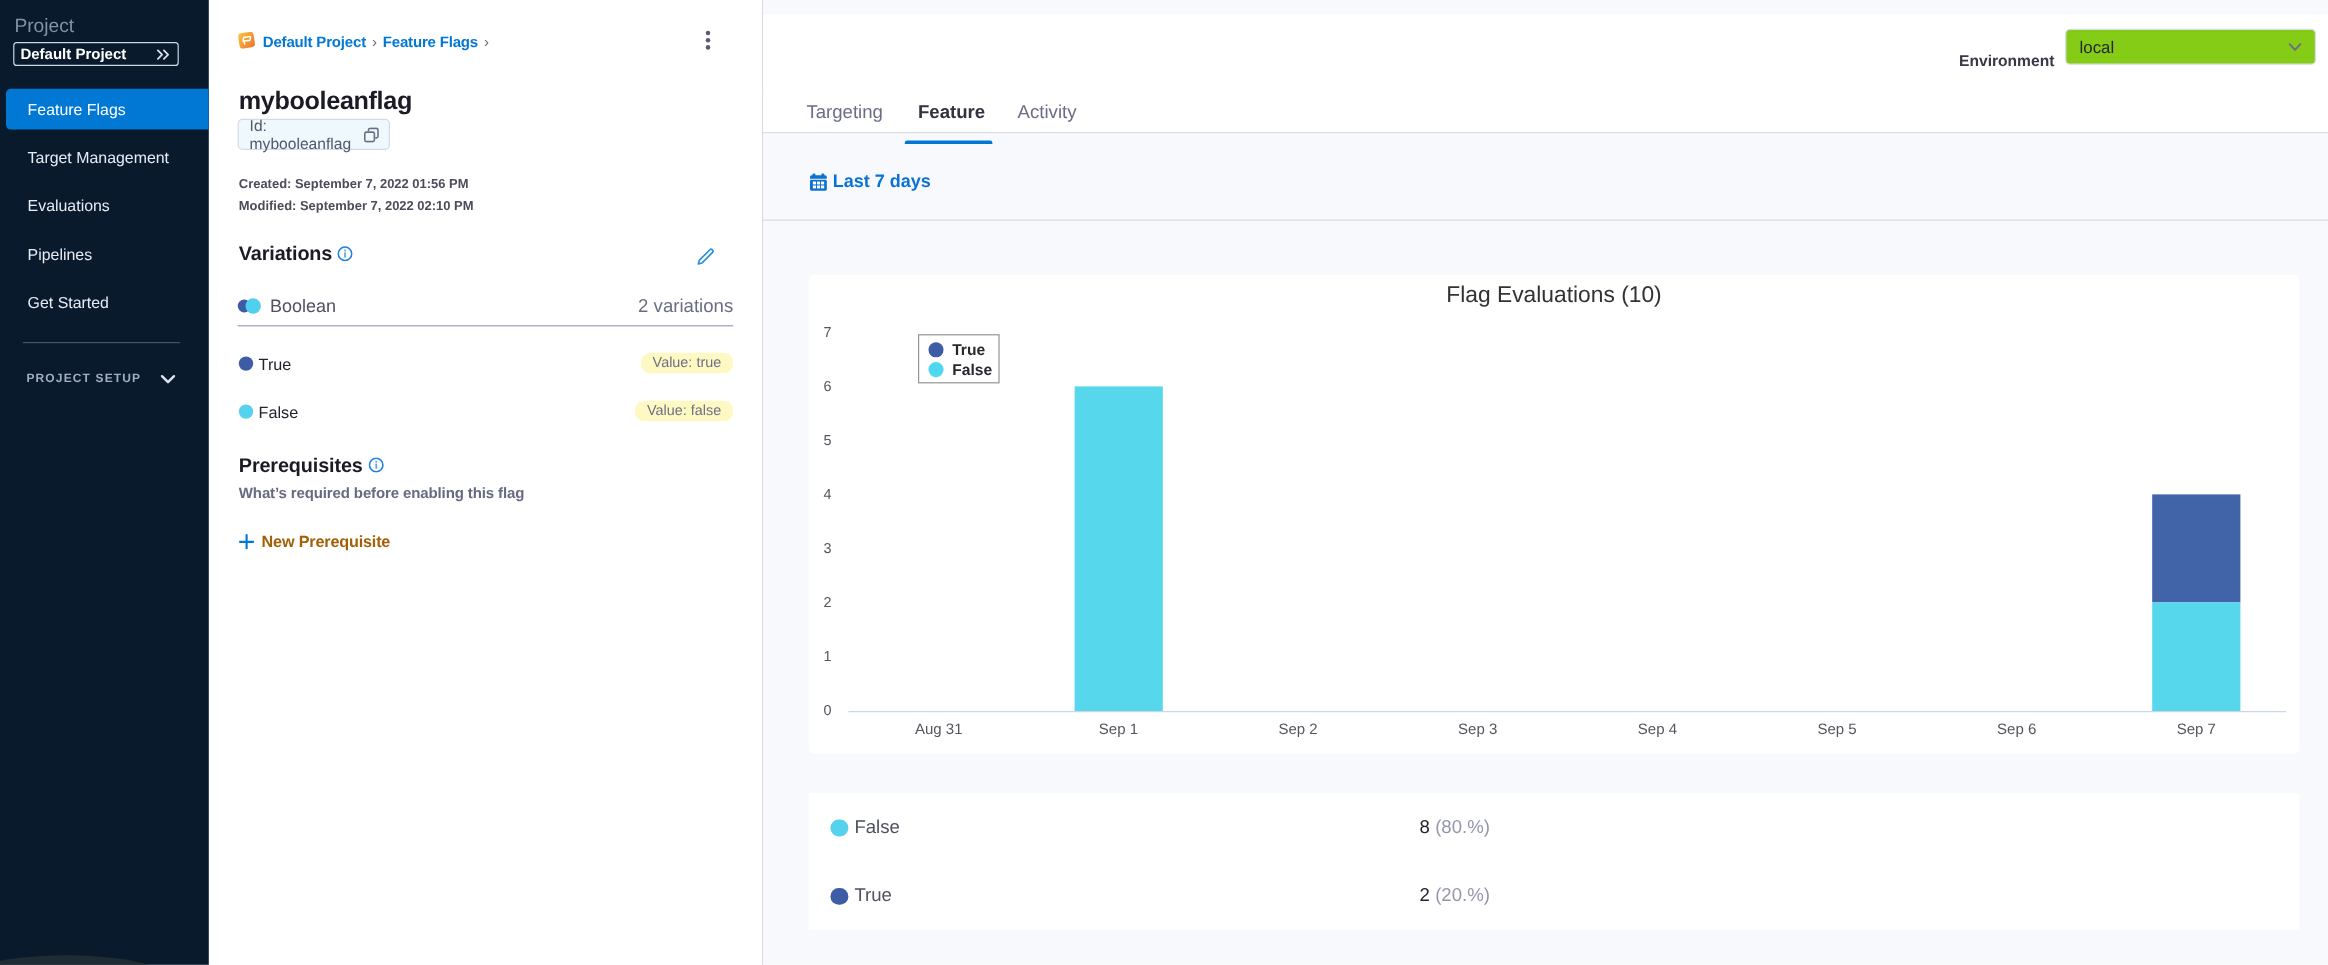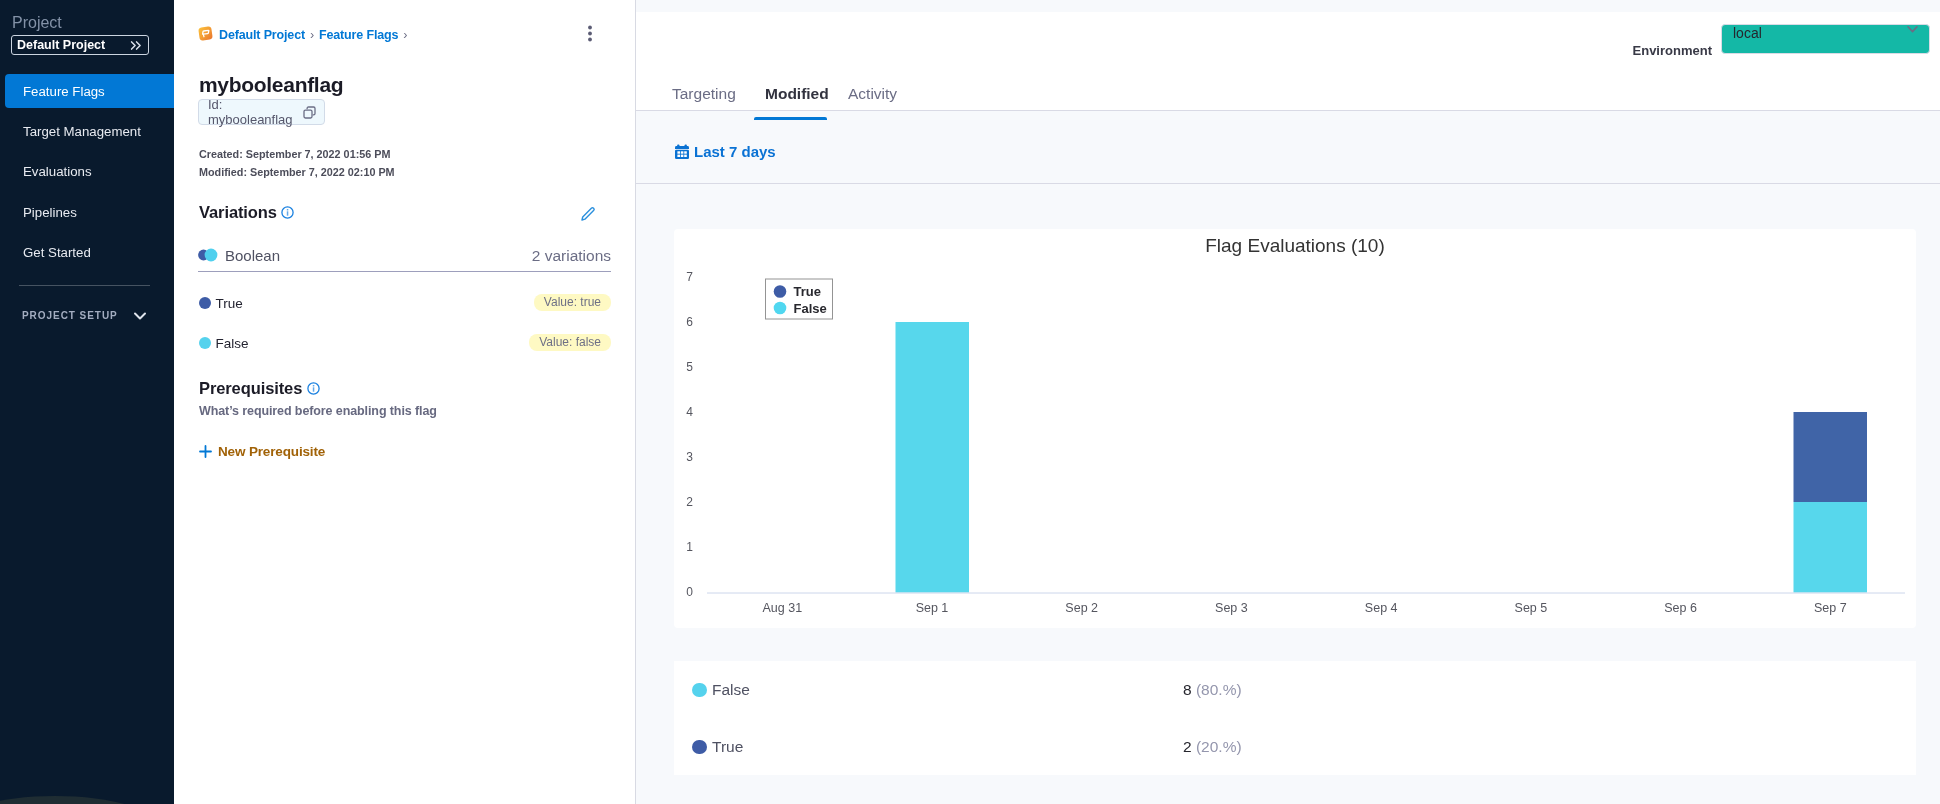--- a/index.html
+++ b/index.html
@@ -44,22 +44,22 @@
   .vrow .nm { position:absolute; left:17.5px; top:0.5px; font-size:13.5px; color:#232330; font-weight:500; }
   .vrow .chip { position:absolute; right:0; top:-1.5px; height:17px; background:#fef9c3;
     border-radius:8px; font-size:12px; color:#6e7086; line-height:17px; padding:0 10px; }
   #prereq-sub { position:absolute; left:199px; top:404px; font-size:12.5px; font-weight:600; color:#676980; letter-spacing:-0.1px; }
   #newpre { position:absolute; left:218px; top:444px; font-size:13.5px; letter-spacing:-0.15px; font-weight:600; color:#a16207; }
   
   #rpanel { position:absolute; left:636px; top:0; width:1304px; height:804px; background:#f7f9fc; }
   #topbar { position:absolute; left:0; top:12px; width:1304px; height:62px; background:#fff;
     border-bottom:1px solid #d9dae5; }
   #envlbl { position:absolute; right:228px; top:31px; font-size:13px; font-weight:600; color:#383946; }
-  #envsel { position:absolute; left:1085px; top:12px; width:209px; height:30px; background:#14b8a6;
-    border:1px solid #d9dbe5; border-radius:4px; display:flex; }
+  #envsel { position:absolute; left:1085px; top:12px; width:209px; height:30px; background:#84cc16;
+    border:1px solid #d9dbe5; border-radius:4px; display:flex; align-items:center; }
   #envsel .v { font-size:14px; color:#26262e; padding-left:11px; flex:1; }
   #tabs { position:absolute; left:0; top:63px; width:1304px; height:48px; background:#fff;
     border-bottom:1px solid #d9dae5; }
   .tab { position:absolute; top:21.5px; font-size:15.5px; color:#6b6d85; }
   .tab.on { font-weight:600; color:#32333f; }
   #underline { position:absolute; left:118px; top:54px; width:73px; height:3px; background:#0278d5;
     border-radius:2px 2px 0 0; }
   #strip7 { position:absolute; left:0; top:120px; width:1304px; height:64px;
     border-bottom:1px solid #d9dae5; }
   #last7 { position:absolute; left:58px; top:23px; font-size:15px; font-weight:600; color:#0a72d4; }
@@ -187,21 +187,21 @@
     <div id="envlbl">Environment</div>
     <div id="envsel">
         <span class="v">local</span>
       <svg width="13" height="9" viewBox="0 0 13 9" style="margin-right:10px">
         <path d="M2 1.8 L6.5 6.6 L11 1.8" stroke="#6b6d85" stroke-width="1.6" fill="none" stroke-linecap="round" stroke-linejoin="round"></path>
       </svg>
     </div>
   </div>
   <div id="tabs">
     <span class="tab" style="left:36px">Targeting</span>
-    <span class="tab on" style="left:129px">Modified</span>
+    <span class="tab on" style="left:129px">Feature</span>
     <span class="tab" style="left:212px">Activity</span>
     <div id="underline"></div>
   </div>
   <div id="strip7">
     <svg class="abs" style="left:38px;top:23.5px" width="16" height="16" viewBox="0 0 16 16">
       <path d="M1 5 L1 3.4 Q1 2 2.4 2 L13.6 2 Q15 2 15 3.4 L15 5 Z" fill="#0b72d2"></path>
       <rect x="1" y="5.8" width="14" height="9.2" rx="1.2" fill="#0b72d2"></rect>
       <rect x="3.2" y="0.5" width="2.2" height="3.4" rx="0.8" fill="#0b72d2"></rect>
       <rect x="10.6" y="0.5" width="2.2" height="3.4" rx="0.8" fill="#0b72d2"></rect>
       <rect x="3.4" y="7.3" width="2.6" height="2.4" fill="#fff"></rect>

